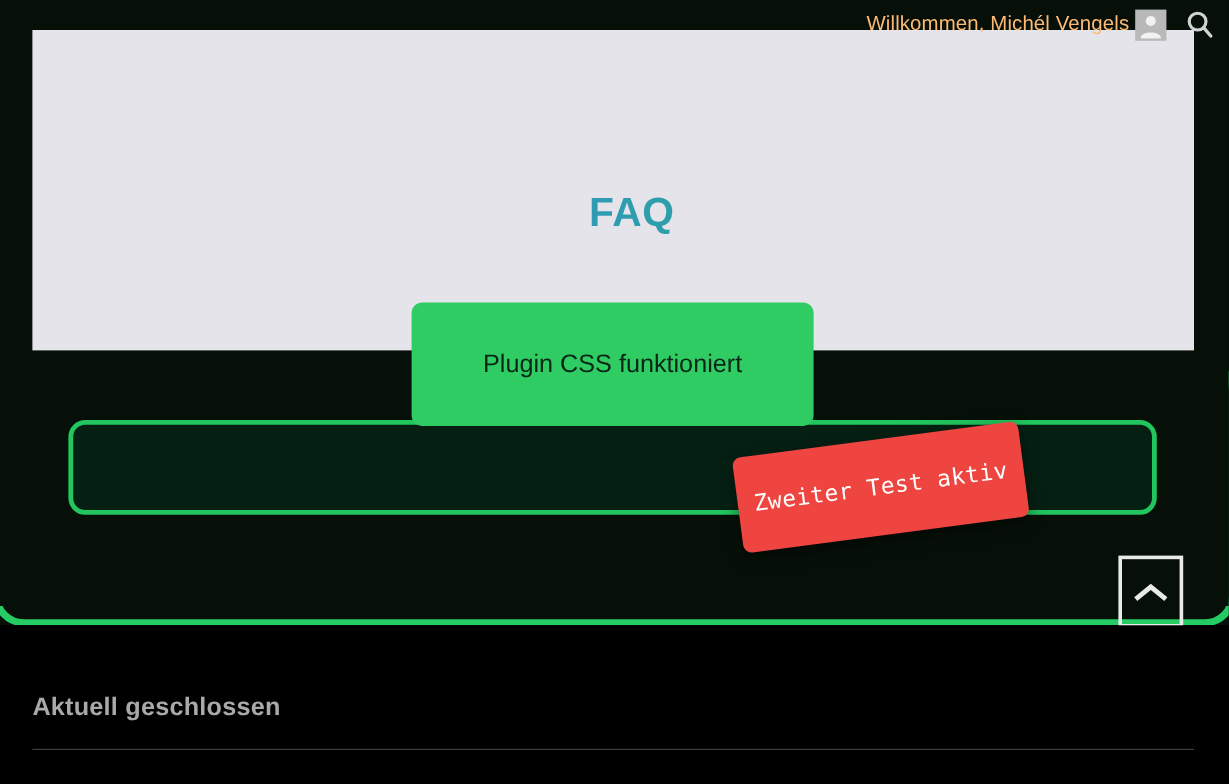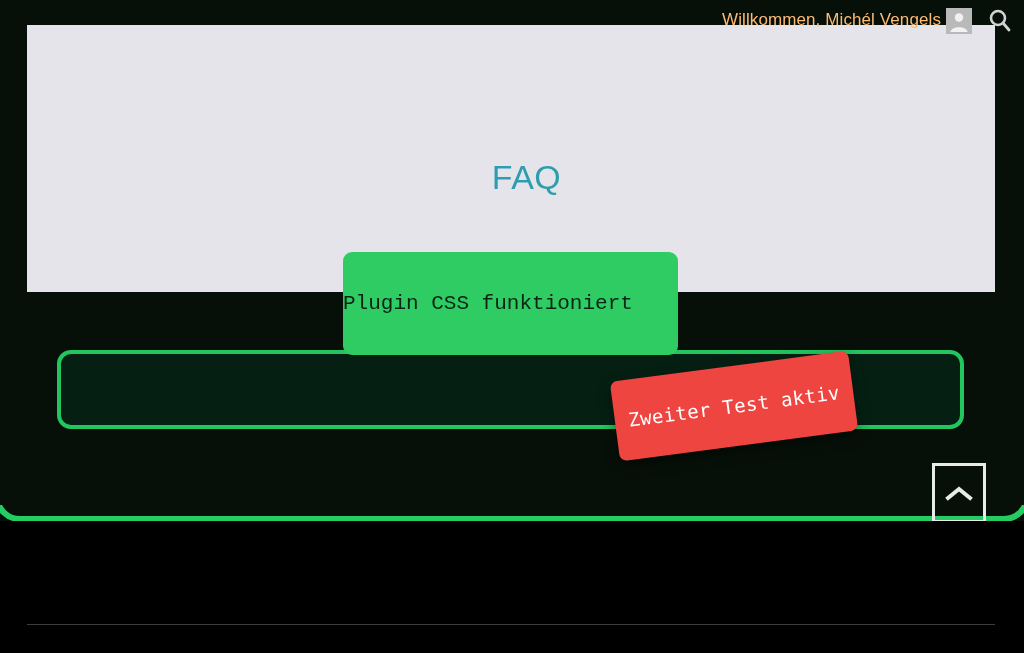--- a/index.html
+++ b/index.html
@@ -98,21 +98,21 @@
     background: #e5e4ea;
     z-index: 20;
   }
   .hero-title {
     position: absolute;
     left: 0;
     right: 0;
     top: 133px;
     text-align: center;
     font-size: 34px;
-    font-weight: normal;
+    font-weight: bold;
     letter-spacing: 0.5px;
     background: linear-gradient(90deg, #2a73d4 0%, #2e9bb4 48%, #27b765 100%);
     -webkit-background-clip: text;
     background-clip: text;
     color: transparent;
     padding-left: 31px;
     -webkit-text-fill-color: transparent;
   }
 
   
@@ -120,22 +120,21 @@
     position: absolute;
     left: 343px;
     top: 252px;
     width: 335px;
     height: 103px;
     background: #2ecc63;
     border-radius: 9px;
     z-index: 30;
     display: flex;
     align-items: center;
-    justify-content: flex-start;
-    font-family: Liberation Mono, monospace;
+    justify-content: center;
   }
   .green-card-label {
     font-size: 21px;
     color: #0b2415;
     line-height: 26px;
   }
 
   
   .outline-box {
     position: absolute;
@@ -263,14 +262,15 @@
 
   <div class="search-icon-btn">
     <svg width="28" height="28" viewBox="0 0 28 28">
       <circle cx="12" cy="11" r="7" stroke="#cfd3d2" stroke-width="2.6" fill="none"></circle>
       <line x1="17" y1="16" x2="23" y2="23" stroke="#cfd3d2" stroke-width="2.8" stroke-linecap="round"></line>
     </svg>
   </div>
 </div>
 
 <div class="bottom-section">
+  <div class="bottom-heading">Aktuell geschlossen</div>
   <div class="bottom-divider"></div>
 </div>
 
 </body></html>

